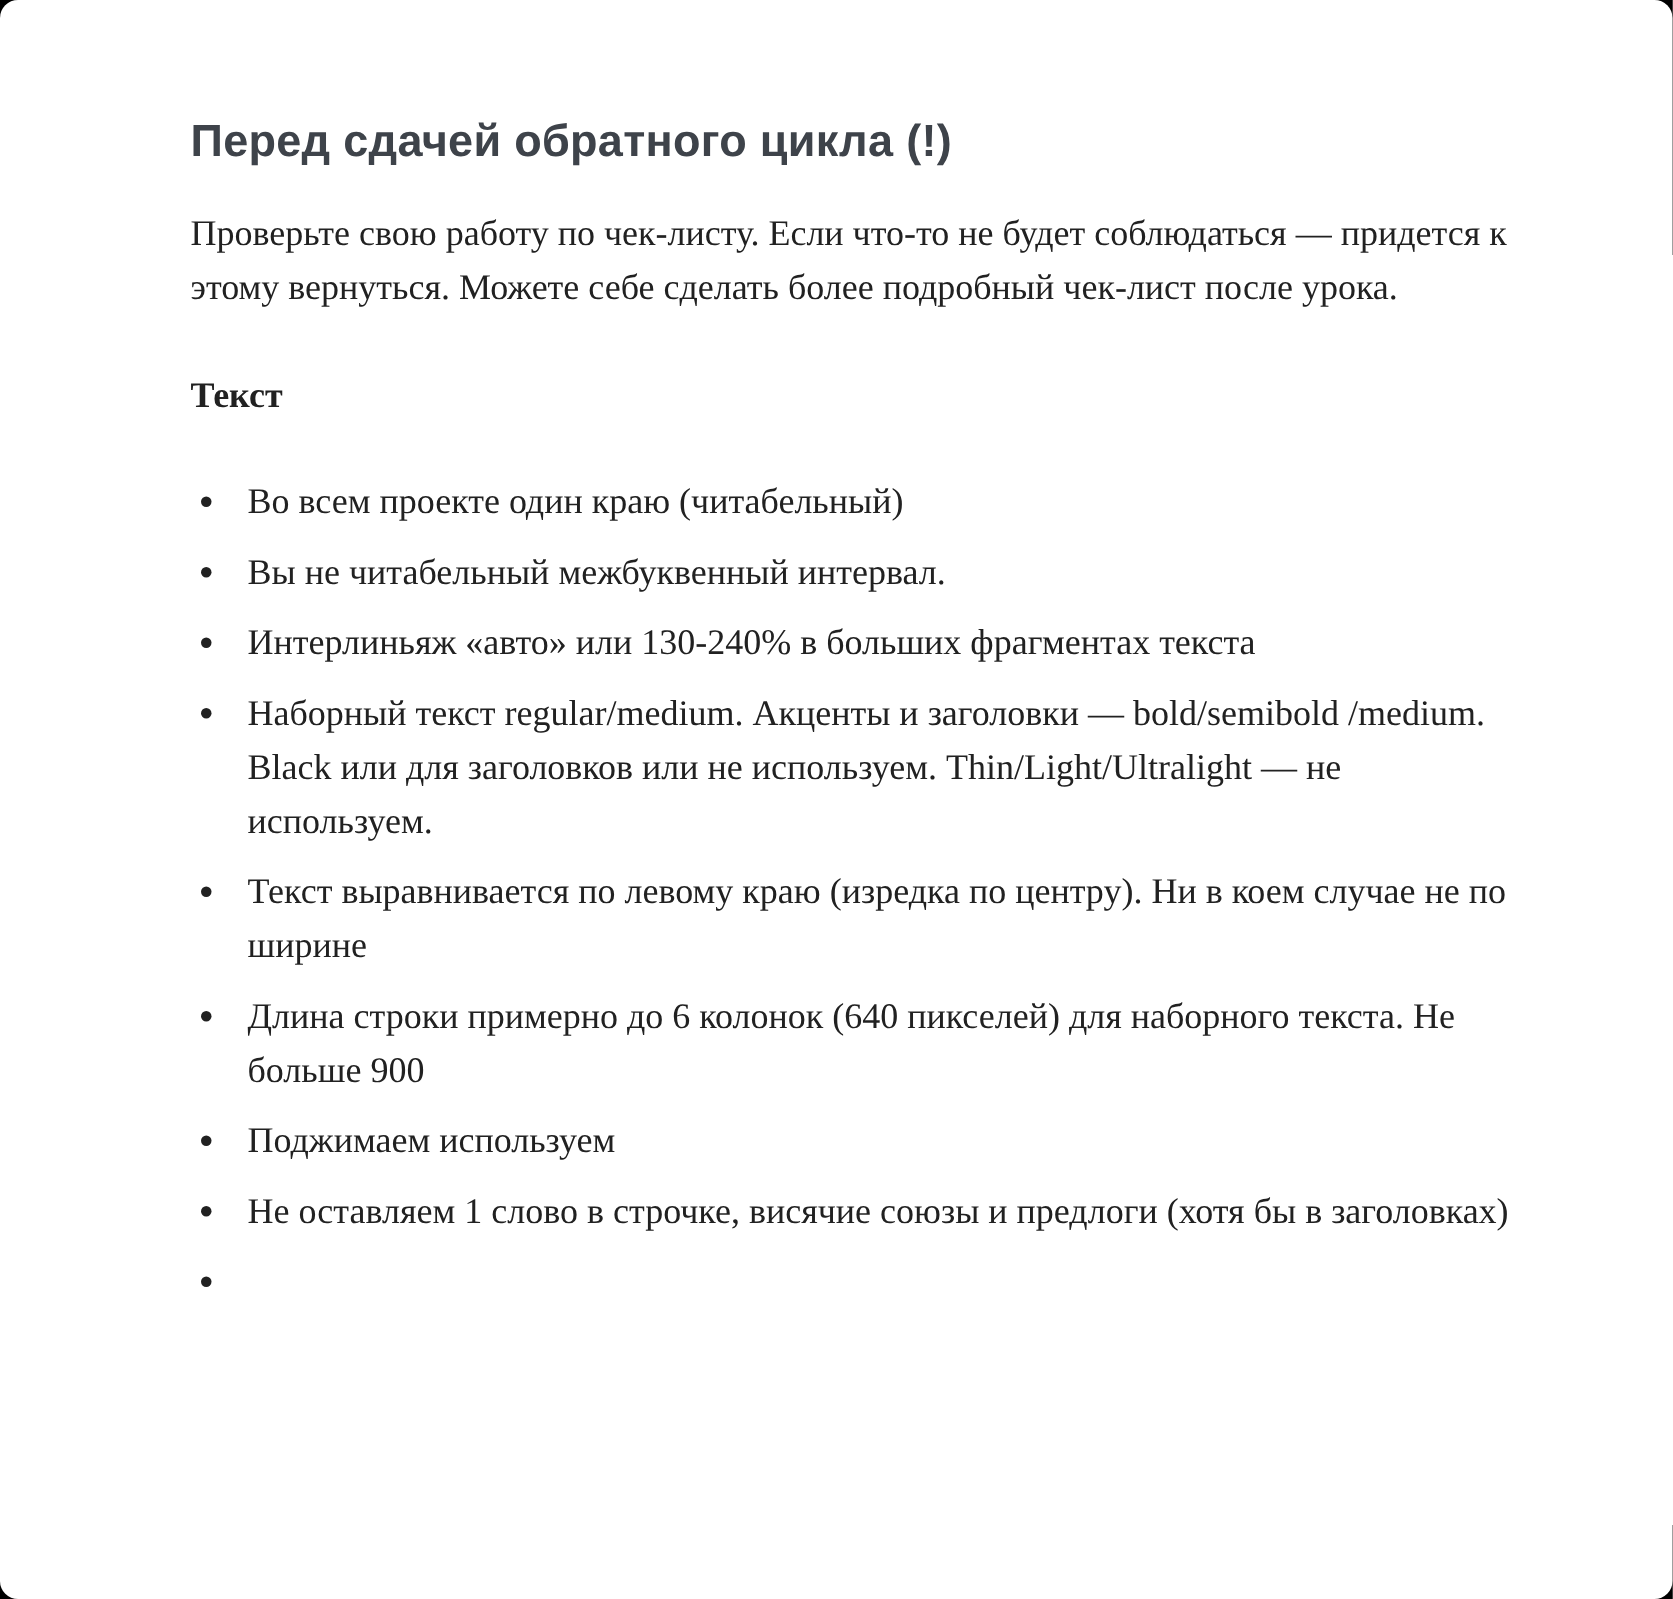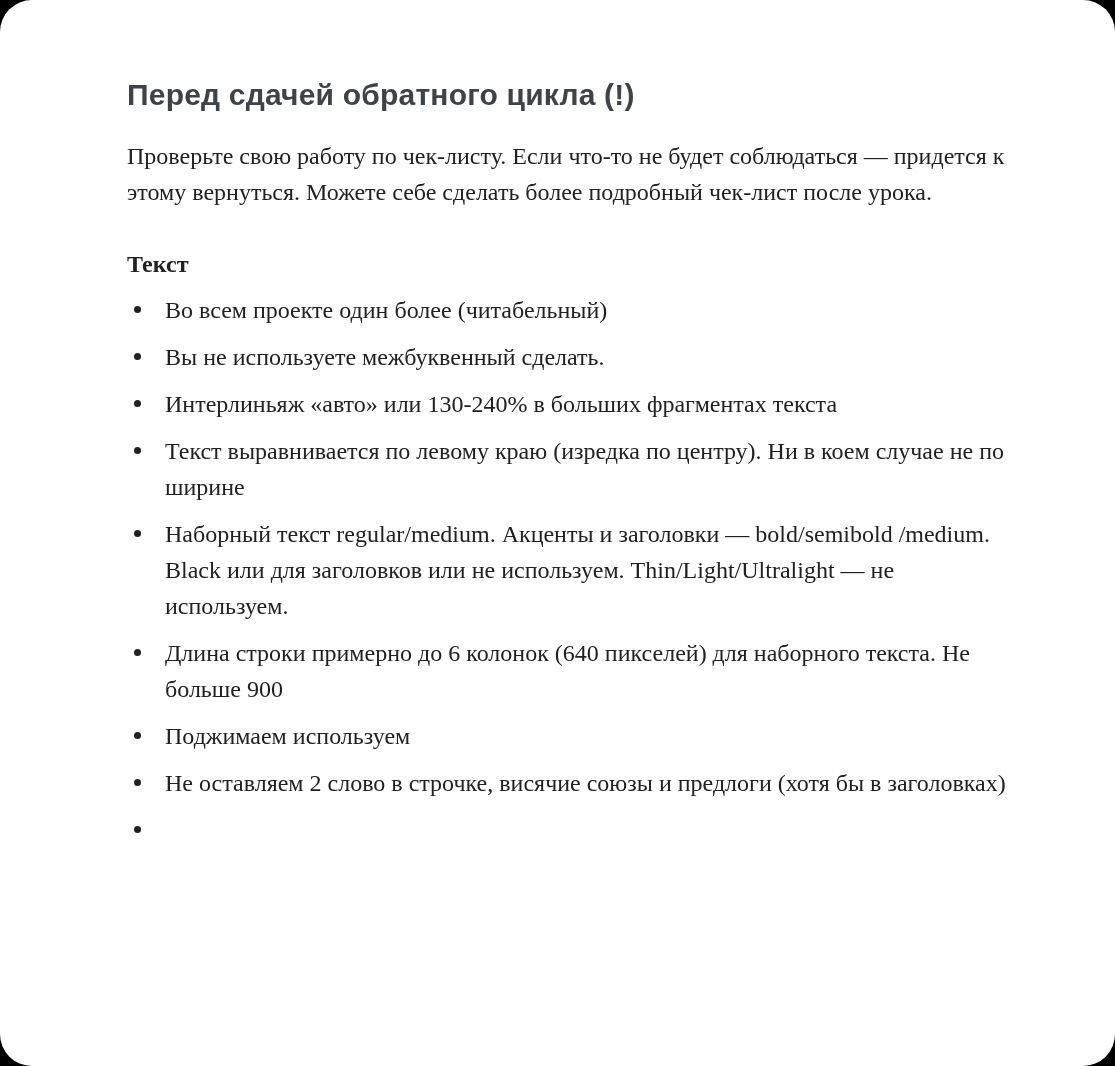--- a/index.html
+++ b/index.html
@@ -14,21 +14,21 @@
     padding: 0;
     width: 1115px;
     height: 1066px;
     background: var(--page-background);
     overflow: hidden;
   }
   .card {
     position: absolute;
     inset: 0;
     background: var(--card-background);
-    border-radius: 32px;
+    border-radius: 12px;
     overflow: hidden;
   }
   .content {
     position: absolute;
     left: 127px;
     top: 76px;
     width: 882px;
     font-family: "Liberation Serif", "DejaVu Serif", serif;
     font-size: 24px;
     line-height: 36px;
@@ -40,21 +40,21 @@
     font-size: 30px;
     line-height: 38px;
     font-weight: 700;
     letter-spacing: 0.2px;
     color: var(--heading-text);
   }
   p.intro {
     margin: 0 0 36px 0;
   }
   h3.section-heading {
-    margin: 0 0 10px 0;
+    margin: 0 0 35px 0;
     font-family: "Liberation Serif", "DejaVu Serif", serif;
     font-size: 24px;
     line-height: 36px;
     font-weight: 700;
     color: var(--body-text);
   }
   ul.checklist {
     margin: 0;
     padding: 0 0 0 38px;
     list-style: none;
@@ -81,49 +81,49 @@
 
     <h1 class="page-title">Перед сдачей обратного цикла (!)</h1>
 
     <p class="intro">Проверьте свою работу по чек-листу. Если что-то не будет соблюдаться — придется к этому вернуться. Можете себе сделать более подробный чек-лист после урока.</p>
 
     <h3 class="section-heading">Текст</h3>
 
     <ul class="checklist">
       <li>
         <span class="dot"></span>
-        <span>Во всем проекте один более (читабельный)</span>
+        <span>Во всем проекте один краю (читабельный)</span>
       </li>
       <li>
         <span class="dot"></span>
-        <span>Вы не используете межбуквенный сделать.</span>
+        <span>Вы не читабельный межбуквенный интервал.</span>
       </li>
       <li>
         <span class="dot"></span>
         <span>Интерлиньяж «авто» или 130-240% в больших фрагментах текста</span>
       </li>
       <li>
         <span class="dot"></span>
-        <span>Текст выравнивается по левому краю (изредка по центру). Ни в коем случае не по ширине</span>
+        <span>Наборный текст regular/medium. Акценты и заголовки — bold/semibold /medium. Black или для заголовков или не используем. Thin/Light/Ultralight — не используем.</span>
       </li>
       <li>
         <span class="dot"></span>
-        <span>Наборный текст regular/medium. Акценты и заголовки — bold/semibold /medium. Black или для заголовков или не используем. Thin/Light/Ultralight — не используем.</span>
+        <span>Текст выравнивается по левому краю (изредка по центру). Ни в коем случае не по ширине</span>
       </li>
       <li>
         <span class="dot"></span>
         <span>Длина строки примерно до 6 колонок (640 пикселей) для наборного текста. Не больше 900</span>
       </li>
       <li>
         <span class="dot"></span>
         <span>Поджимаем используем</span>
       </li>
       <li>
         <span class="dot"></span>
-        <span>Не оставляем 2 слово в строчке, висячие союзы и предлоги (хотя бы в заголовках)</span>
+        <span>Не оставляем 1 слово в строчке, висячие союзы и предлоги (хотя бы в заголовках)</span>
       </li>
       <li>
         <span class="dot"></span>
       </li>
     </ul>
 
   </div>
 </div>
 
 </body></html>

